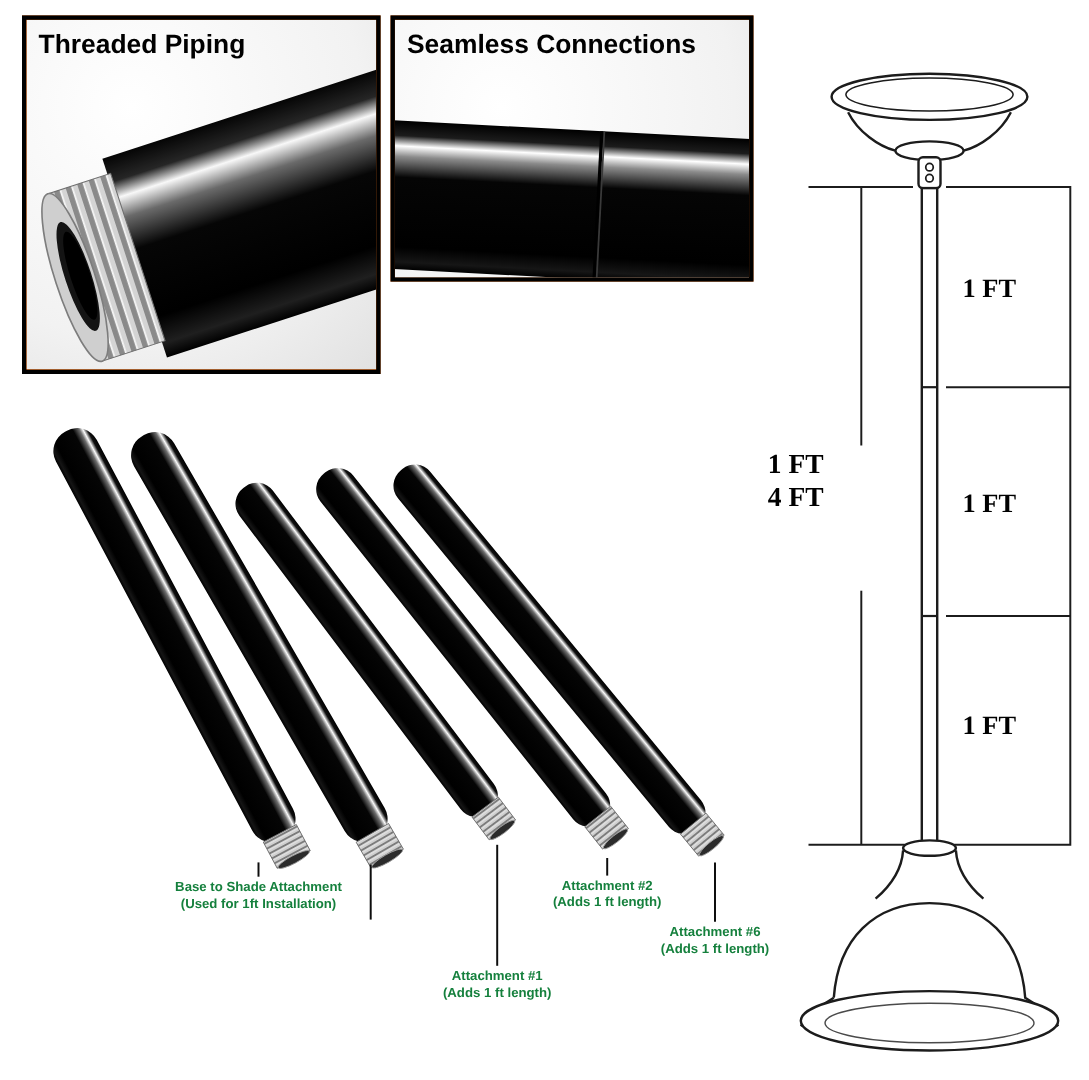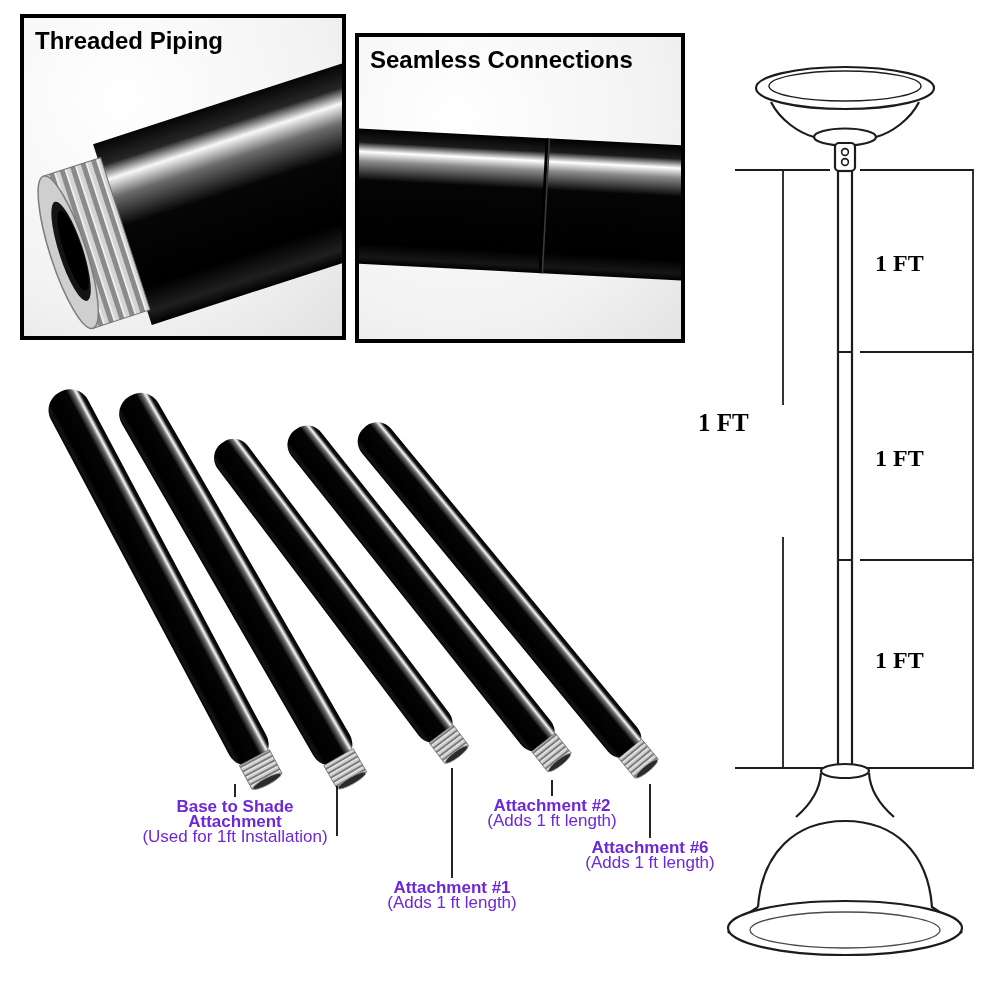--- a/index.html
+++ b/index.html
@@ -2,29 +2,29 @@
 <html><head>
 <meta charset="utf-8">
 <style>
   * { margin:0; padding:0; box-sizing:border-box; }
   html,body { background:#ffffff; }
   body { width:990px; height:982px; font-family:"Liberation Sans", sans-serif; }
   .canvas { position:relative; width:990px; height:982px; background:#fff; overflow:hidden; }
 
   .panel { position:absolute; border:4px solid #000; background:#f97316; overflow:hidden; }
   #panel-threaded { left:20px; top:14px; width:326px; height:326px; }
-  #panel-seamless { left:355px; top:14px; width:330px; height:310px;margin-top:19px; }
+  #panel-seamless { left:355px; top:14px; width:330px; height:242px; }
   .panel svg { position:absolute; left:0; top:0; }
   .panel-title { position:absolute; top:9px; left:11px; font-size:24px; font-weight:700; color:#000; z-index:2; }
 
   #pipes-svg { position:absolute; left:15px; top:380px; }
 
-  .pipe-label { position:absolute; width:210px; text-align:center; color:#6d28d9;
-                font-size:17px; font-weight:700; line-height:15px; }
-  .pipe-label .sub { display:block; font-weight:400; }
+  .pipe-label { position:absolute; width:210px; text-align:center; color:#15803d;
+                font-size:12px; font-weight:700; line-height:15px; }
+  .pipe-label .sub { display:block; font-weight:700; }
 
   #diagram-svg { position:absolute; left:690px; top:55px; }
 
   .dim-label { position:absolute; text-align:left; color:#000;
                font-family:"Liberation Serif", serif; font-weight:700; }
   #height-label { left:698px; top:408px; width:170px; font-size:25px; line-height:30px; }
   #height-label span { display:block; }
   .seg-label { left:875px; width:110px; font-size:24px; line-height:26px; }
   #seg-label-0 { position:absolute; top:250px; }
   #seg-label-1 { position:absolute; top:445px; }
@@ -215,18 +215,19 @@
       <path d="M68,852 C72,798 105,766 155,766 C205,766 238,798 242,852 C252,858 264,867 272,878 L38,878 C46,867 58,858 68,852 Z" fill="#fff" stroke="none"></path>
       <path d="M68,852 C72,798 105,766 155,766 C205,766 238,798 242,852 C252,858 264,867 272,878" fill="none" stroke="#1c1c1c" stroke-width="2.2"></path>
       <path d="M68,852 C58,858 46,867 38,878" fill="none" stroke="#1c1c1c" stroke-width="2.2"></path>
       <ellipse cx="155" cy="873" rx="117" ry="27" fill="#fff" stroke="#1c1c1c" stroke-width="2.2"></ellipse>
       <ellipse cx="155" cy="875" rx="95" ry="18" fill="none" stroke="#4a4a4a" stroke-width="1.3"></ellipse>
     </g>
   </svg>
 
   <div class="dim-label" id="height-label">
     <span>1 FT</span>
+    <span>4 FT</span>
   </div>
   <div class="dim-label seg-label" id="seg-label-0">1 FT</div>
   <div class="dim-label seg-label" id="seg-label-1">1 FT</div>
   <div class="dim-label seg-label" id="seg-label-2">1 FT</div>
 
 </div>
 
 </body></html>

